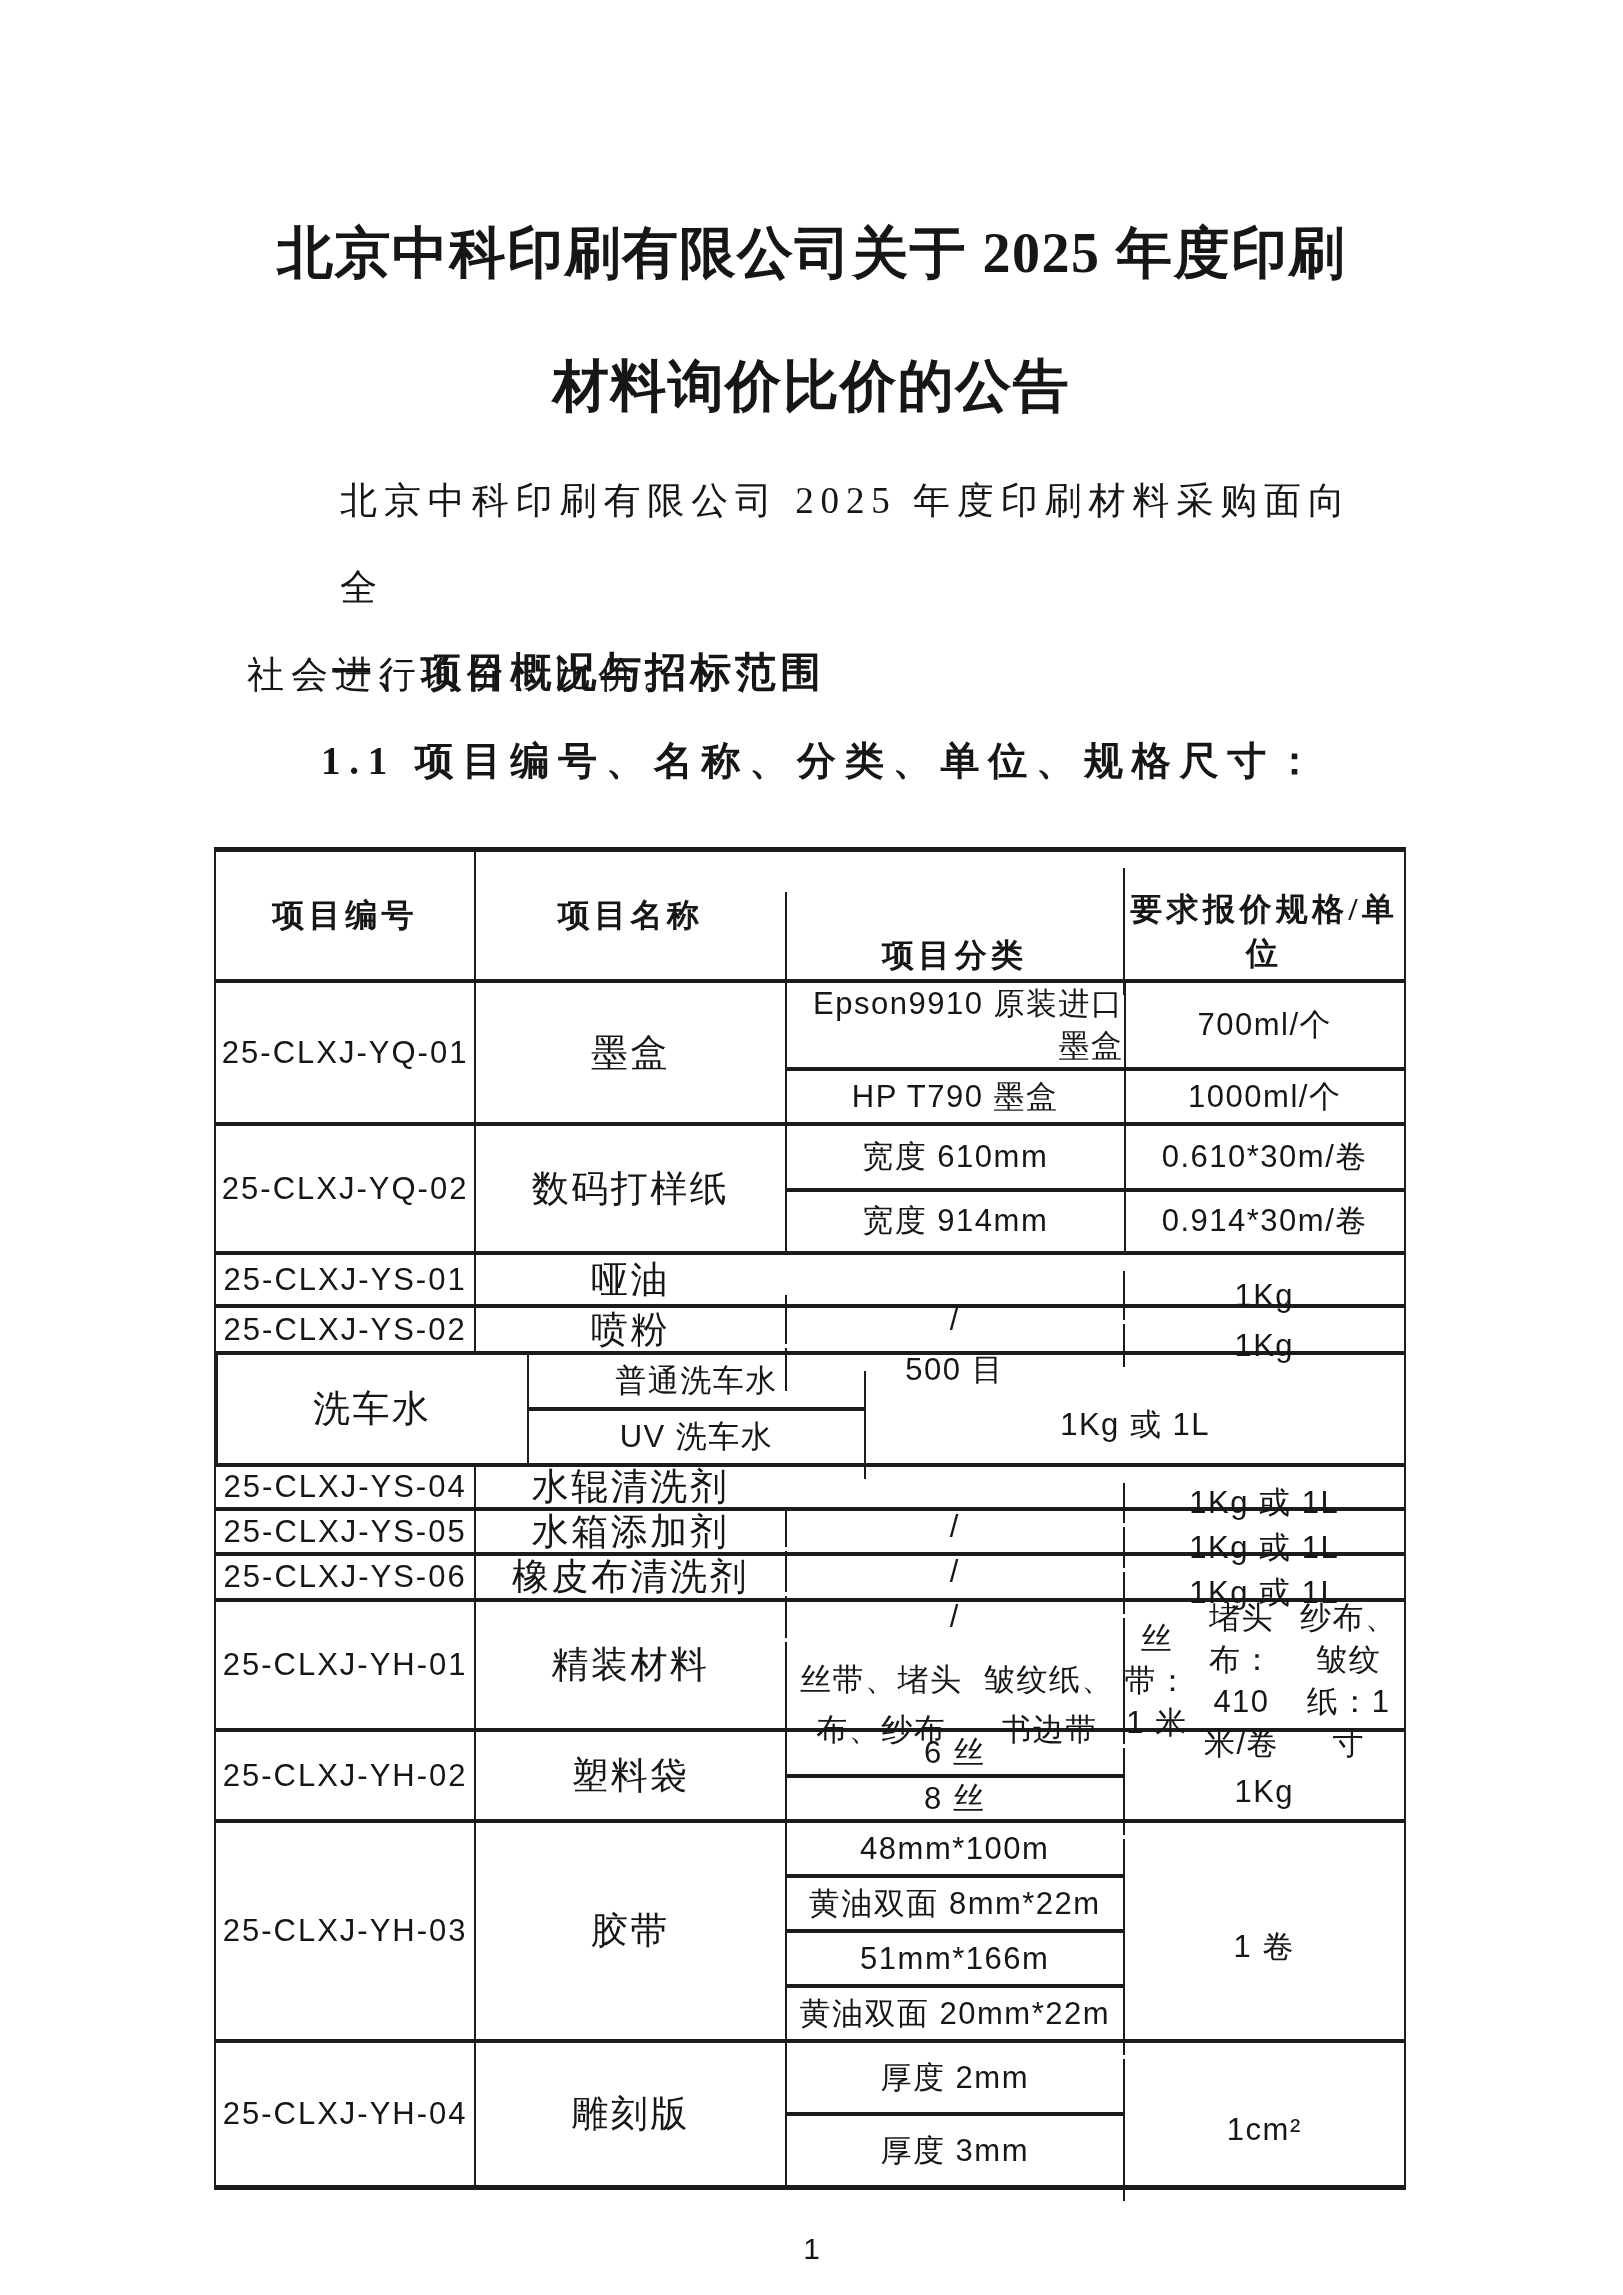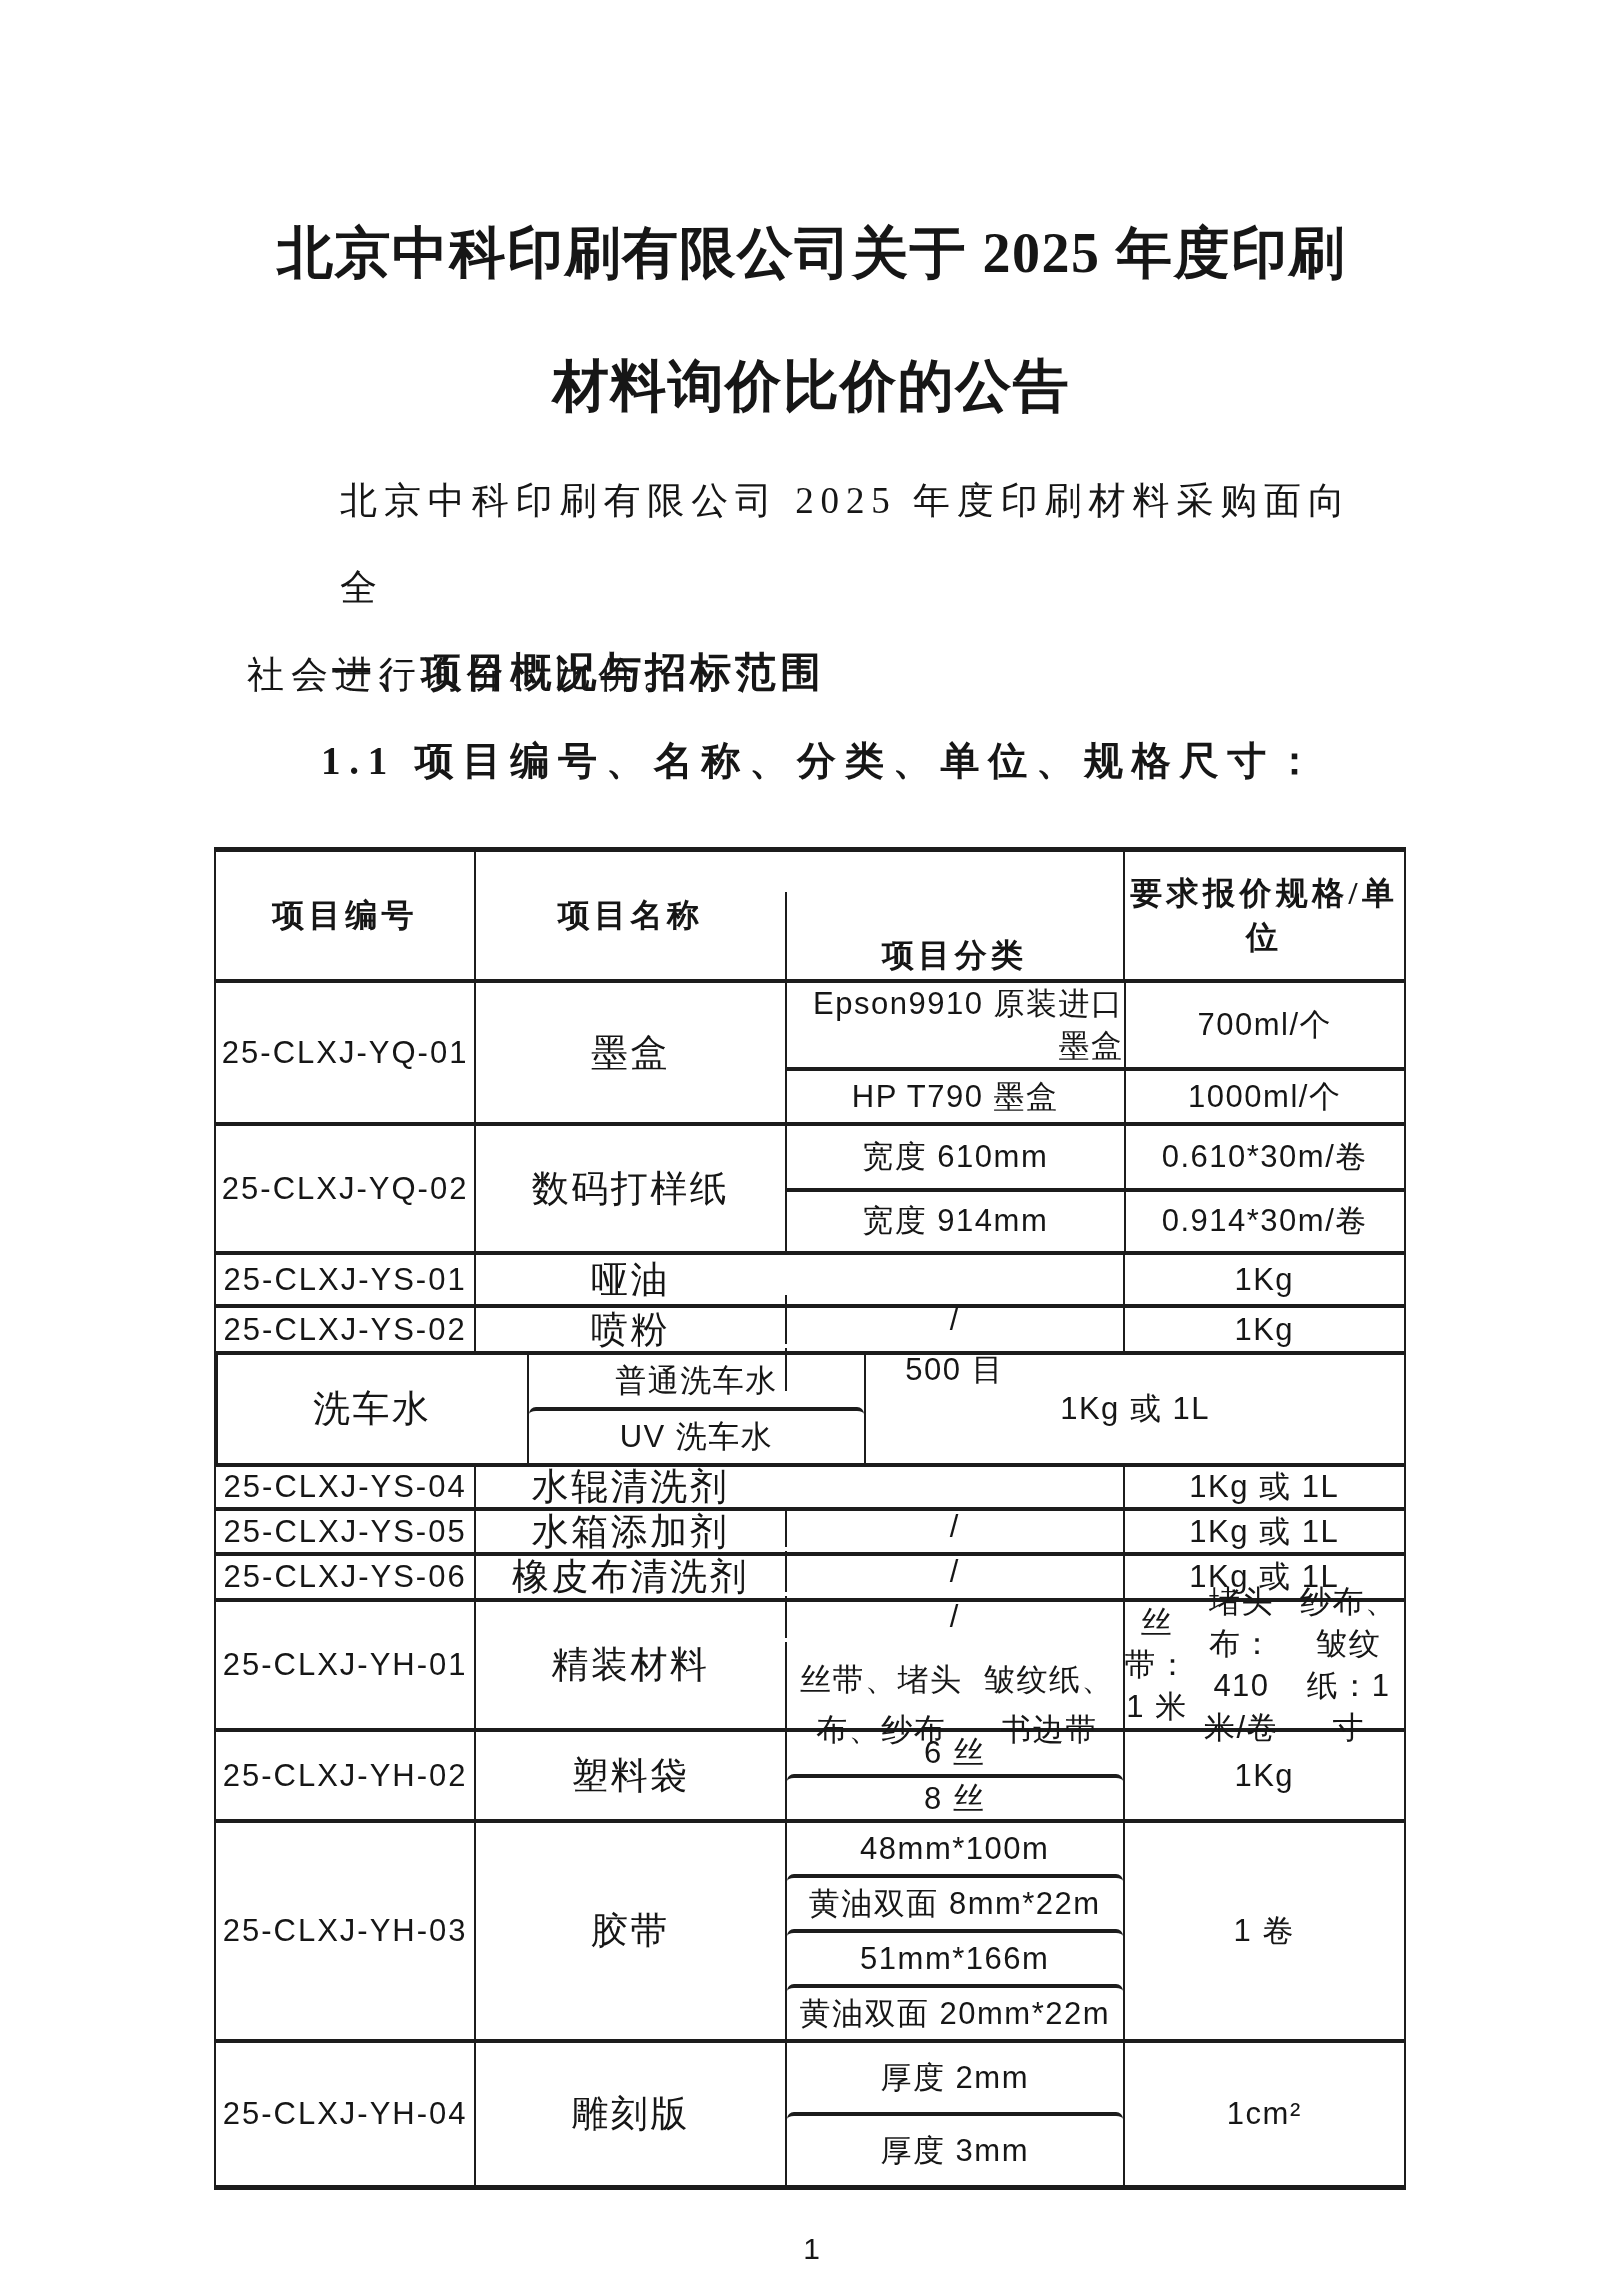--- a/index.html
+++ b/index.html
@@ -85,33 +85,33 @@
   .cell {
     display: flex;
     align-items: center;
     justify-content: center;
     text-align: center;
     min-height: 100%;
   }
   .c1 { width: 21.74%; }
   .c2 { width: 26.15%; }
   .c3 { width: 28.42%; margin-top: 40px; }
-  .c4 { flex: 1; }
+  .c4 { flex: 1; margin-top: 16px; }
   .c2, .c3, .c4, .pairwrap, .stack3 { border-left: 2.5px solid var(--line); }
 
   
   .pairwrap { width: 52.11%; display: flex; flex-direction: column; }
   .pair { display: flex; flex: 1; }
   .pair + .pair { border-top: 4.4px solid var(--line); }
   .p3 { width: 54.55%; display: flex; align-items: center; justify-content: center; text-align: right; }
   .p4 { flex: 1; border-left: 2.5px solid var(--line); display: flex; align-items: center; justify-content: center; text-align: center; }
 
   
   .stack3 { width: 28.42%; display: flex; flex-direction: column; }
-  .scell { flex: 1; display: flex; align-items: center; justify-content: center; text-align: center; border-radius: 7px; }
+  .scell { flex: 1; display: flex; align-items: center; justify-content: center; text-align: center; }
   .scell + .scell { border-top: 4.4px solid var(--line); }
 
   
   .hd {
     font-family: "Liberation Serif", serif;
     font-weight: bold;
     font-size: 32px;
     letter-spacing: 4.4px;
   }
   .code {

